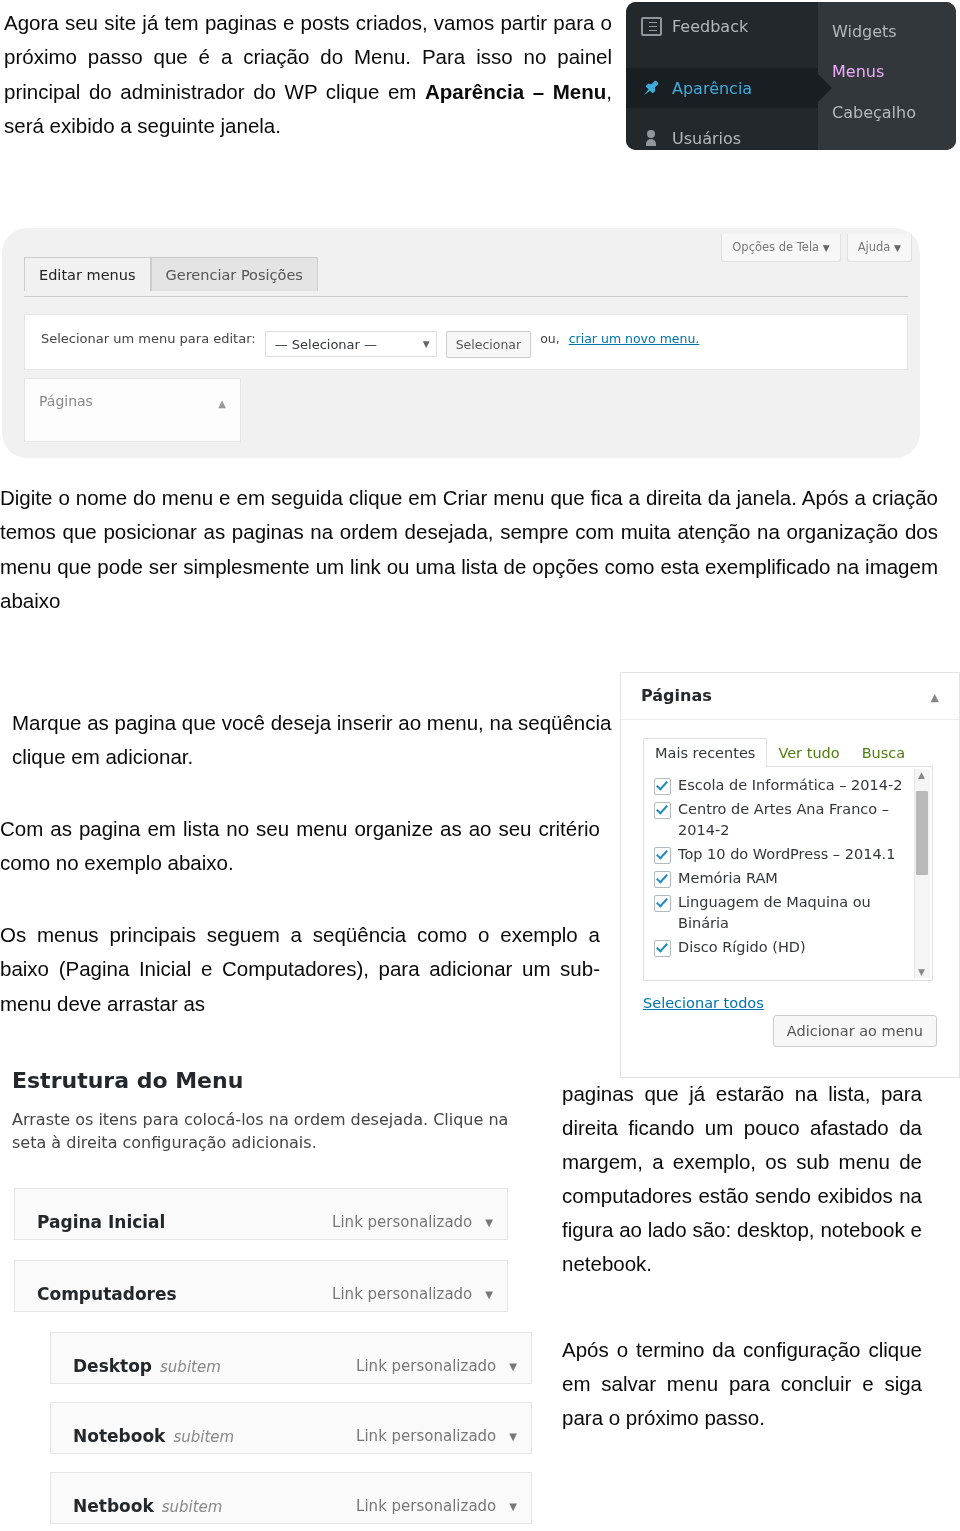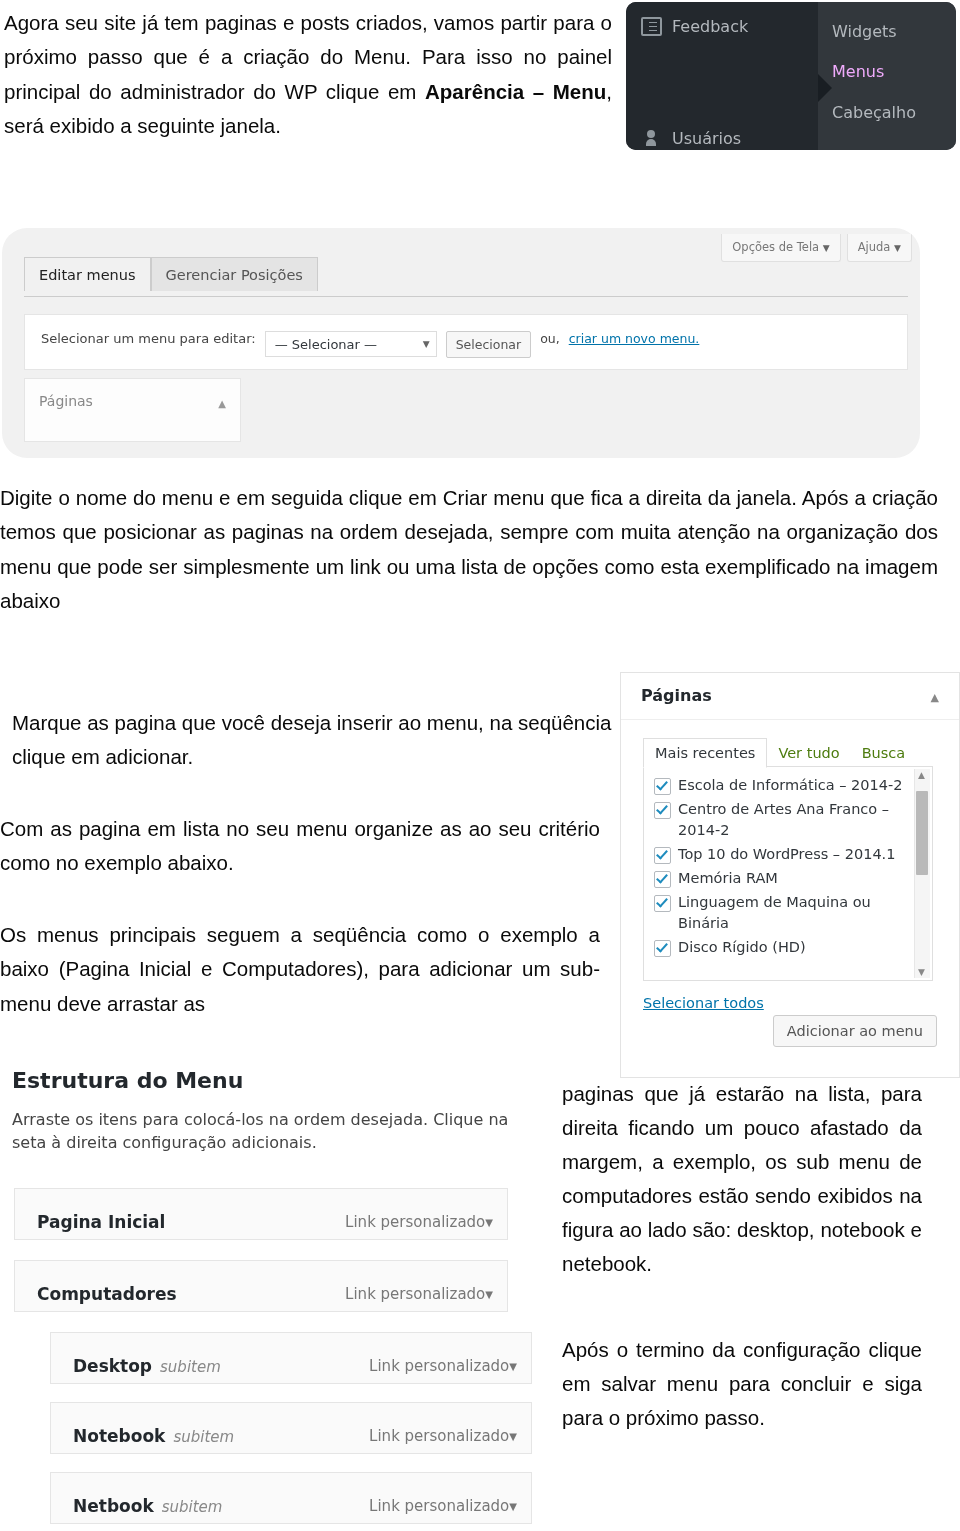--- a/index.html
+++ b/index.html
@@ -540,20 +540,21 @@
   .mi-sub {
     font-size: 15px;
     font-style: italic;
     font-weight: normal;
     color: #888;
     margin-left: 8px;
   }
   .mi-right {
     display: flex;
     align-items: center;
+    gap: 13px;
     font-size: 15px;
     color: #777;
     white-space: nowrap;
   }
   .mi-caret { font-size: 10px; color: #777; }
 
   
   .p-right-1 {
     position: absolute;
     left: 562px;
@@ -587,20 +588,29 @@
     <div class="wps-right"></div>
     <div class="wps-notch"></div>
 
     <div class="wps-row" style="left:0; top:4px;">
       <span class="wps-ico">
           <span class="ico-feedback"></span>
         </span>
       <span>Feedback</span>
     </div>
 
+    <div class="wps-row active" style="left:0; top:66px;">
+      <span class="wps-ico">
+        <svg width="20" height="20" viewBox="0 0 20 20" aria-hidden="true">
+          <path d="M15.6 3.2c-.6-.6-1.6-.6-2.2 0l-3.1 3.1-2.4-.6c-.4-.1-.8 0-1.1.3L5.2 7.6c-.4.4-.4 1 0 1.4l5.8 5.8c.4.4 1 .4 1.4 0l1.6-1.6c.3-.3.4-.7.3-1.1l-.6-2.4 3.1-3.1c.6-.6.6-1.6 0-2.2l-1.2-1.2z" fill="#3eacdb"></path>
+          <path d="M7.6 11.2L3 17.3l6.1-4.6-1.5-1.5z" fill="#3eacdb"></path>
+        </svg>
+      </span>
+      <span>Aparência</span>
+    </div>
 
     <div class="wps-row" style="left:0; top:116px;">
       <span class="wps-ico">
           <span class="ico-user"></span>
         </span>
       <span>Usuários</span>
     </div>
 
     <div class="wps-sub" style="top:20px;">
       <span>Widgets</span>

